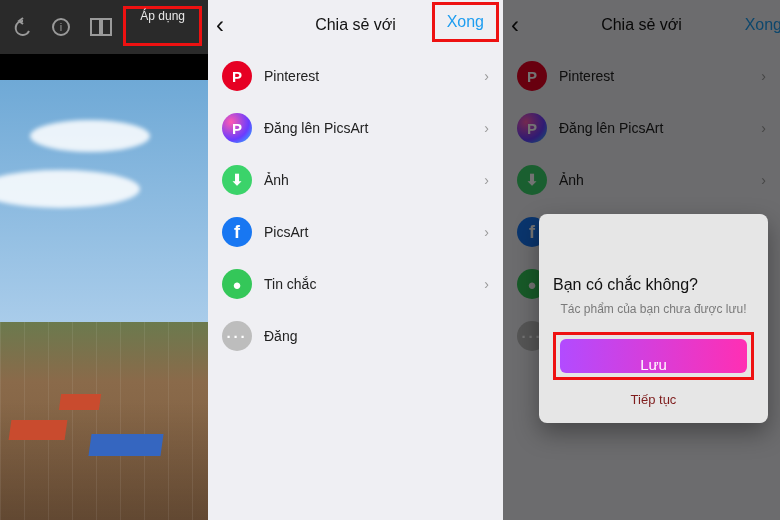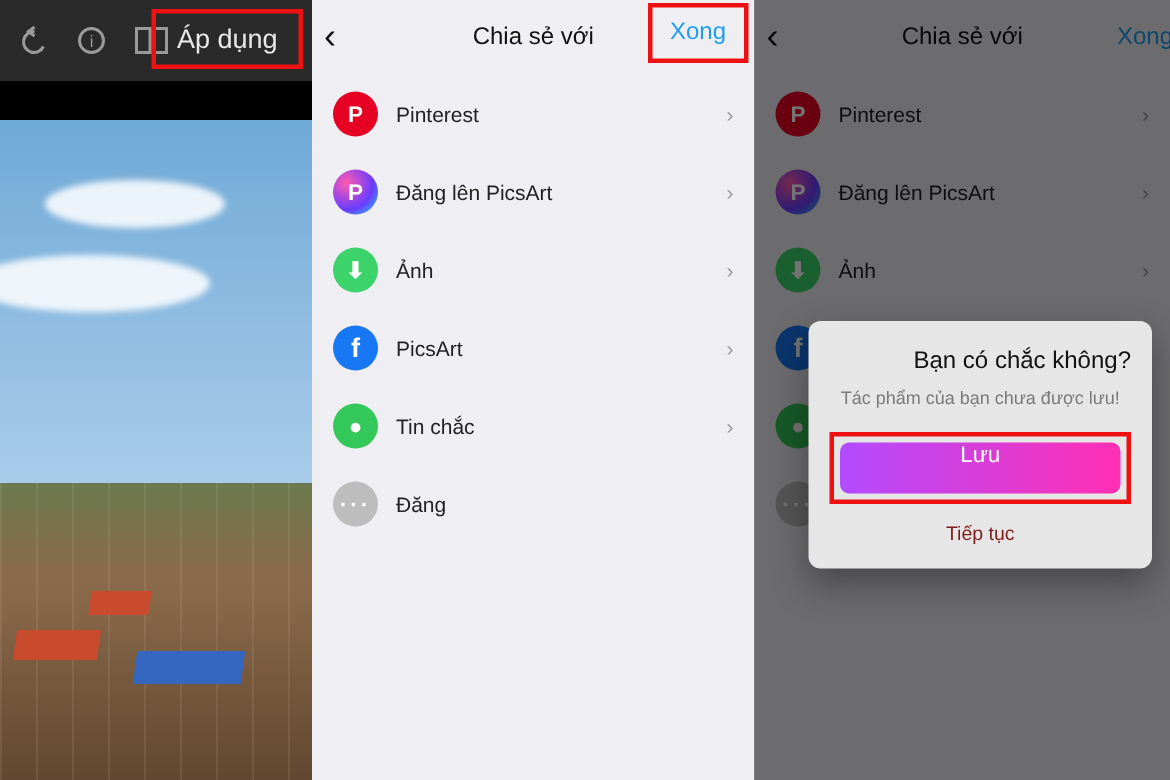--- a/index.html
+++ b/index.html
@@ -6,21 +6,21 @@
   html, body { width: 780px; height: 520px; overflow: hidden; background: #000; }
   .stage { display: flex; width: 780px; height: 520px; }
   .panel { position: relative; height: 520px; }
   .p1 { width: 208px; background: #000; }
   .p2 { width: 295px; background: #efeff3; }
   .p3 { width: 277px; background: #efeff3; }
 
   
   .p1-top { height: 54px; background: #2a2a2a; display: flex; align-items: center; padding-left: 8px; }
   .top-icon { width: 26px; height: 26px; margin-right: 14px; display: flex; align-items: center; justify-content: center; color: #9a9a9a; }
-  .apply-btn { position: absolute; right: 6px; top: 6px; height: 40px; padding: 0 14px; display: flex; align-items: center; font-size: 18px; color: #e8e8e8; border: 3px solid #e11; }
+  .apply-btn { position: absolute; right: 6px; top: 6px; height: 40px; padding: 0 14px; display: flex; font-size: 12px; color: #e8e8e8; border: 3px solid #e11; }
   .photo { position: absolute; left: 0; right: 0; top: 80px; bottom: 0; overflow: hidden; }
   .sky { height: 55%; background: linear-gradient(#6fa9d6, #a9ccea); position: relative; }
   .sky::before, .sky::after { content: ""; position: absolute; background: rgba(255,255,255,.85); border-radius: 50%; filter: blur(2px); }
   .sky::before { width: 120px; height: 32px; left: 30px; top: 40px; }
   .sky::after { width: 160px; height: 38px; left: -20px; top: 90px; }
   .land { height: 45%; background: linear-gradient(#6b7a4e 0%, #8a6a4a 30%, #7a5a3e 100%); position: relative; }
   .land::before { content: ""; position: absolute; inset: 0; background:
       linear-gradient(90deg, rgba(255,255,255,.08) 0 6%, transparent 6% 12%) repeat,
       linear-gradient(0deg, rgba(0,0,0,.2), transparent 60%); background-size: 24px 100%, 100% 100%; }
   .roof { position: absolute; background: #c94b2e; transform: skewX(-8deg); }
@@ -43,24 +43,24 @@
   .ic-fb  { background: #1877f2; font-size: 18px; }
   .ic-msg { background: #34c759; }
   .ic-more{ background: #bdbdbd; letter-spacing: 2px; }
 
   
   .dim { position: absolute; inset: 0; background: rgba(0,0,0,.55); }
   .p3 .hdr, .p3 .list { position: relative; }
   .p3 .hdr .done { right: -2px; }
   .p3 .list .row { color: #222; }
   .dialog { position: absolute; left: 36px; right: 12px; top: 214px; background: #e6e6e6; border-radius: 8px; padding: 18px 14px 16px; box-shadow: 0 10px 24px rgba(0,0,0,.35); }
-  .dlg-title { text-align: right; font-size: 16px; color: #111; margin-bottom: 8px; }
+  .dlg-title { text-align: left; font-size: 16px; color: #111; margin-bottom: 8px; margin-top: 44px; }
   .dlg-sub { text-align: center; font-size: 12px; color: #7a7a7a; margin-bottom: 16px; }
   .save-wrap { border: 3px solid #e11; padding: 4px; margin-bottom: 12px; }
-  .save-btn { height: 34px; border-radius: 6px; background: linear-gradient(90deg, #b24bff, #ff2fb3); color: #fff; display: flex; align-items: flex-start; justify-content: center; font-size: 15px; }
+  .save-btn { height: 34px; border-radius: 6px; background: linear-gradient(90deg, #b24bff, #ff2fb3); color: #fff; display: flex; align-items: flex-end; justify-content: center; font-size: 15px; }
   .cont { text-align: center; font-size: 13px; color: #7f1d1d; }
   .p3 .row:nth-child(n+4) .lbl, .p3 .row:nth-child(n+4) .chev { visibility: hidden; }
 </style>
 </head>
 <body>
 
 <div class="stage">
 
   <div class="panel p1">
     <div class="p1-top">

